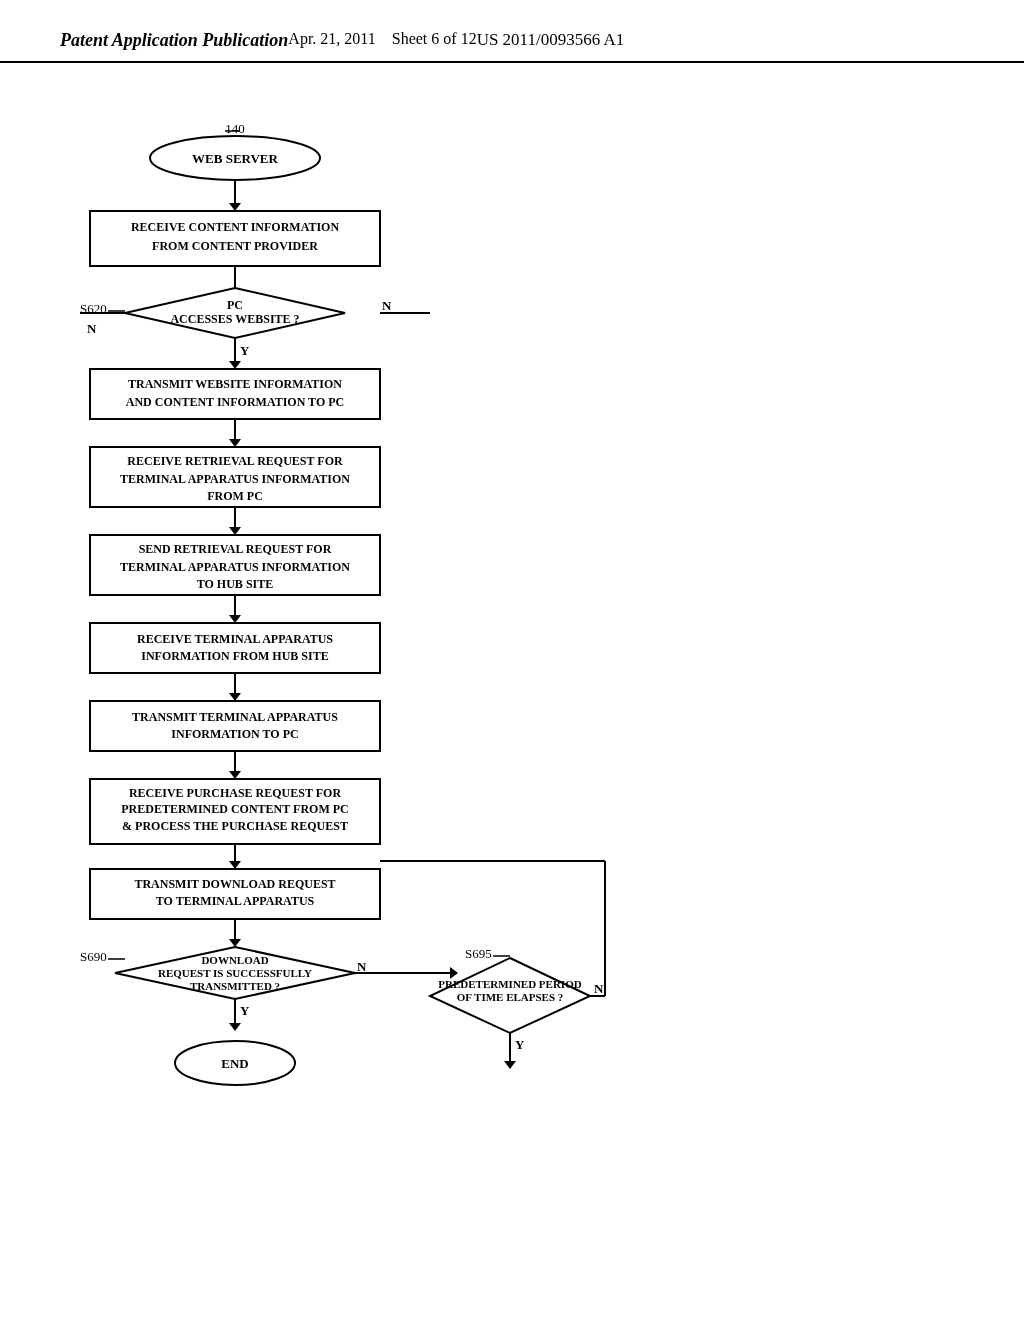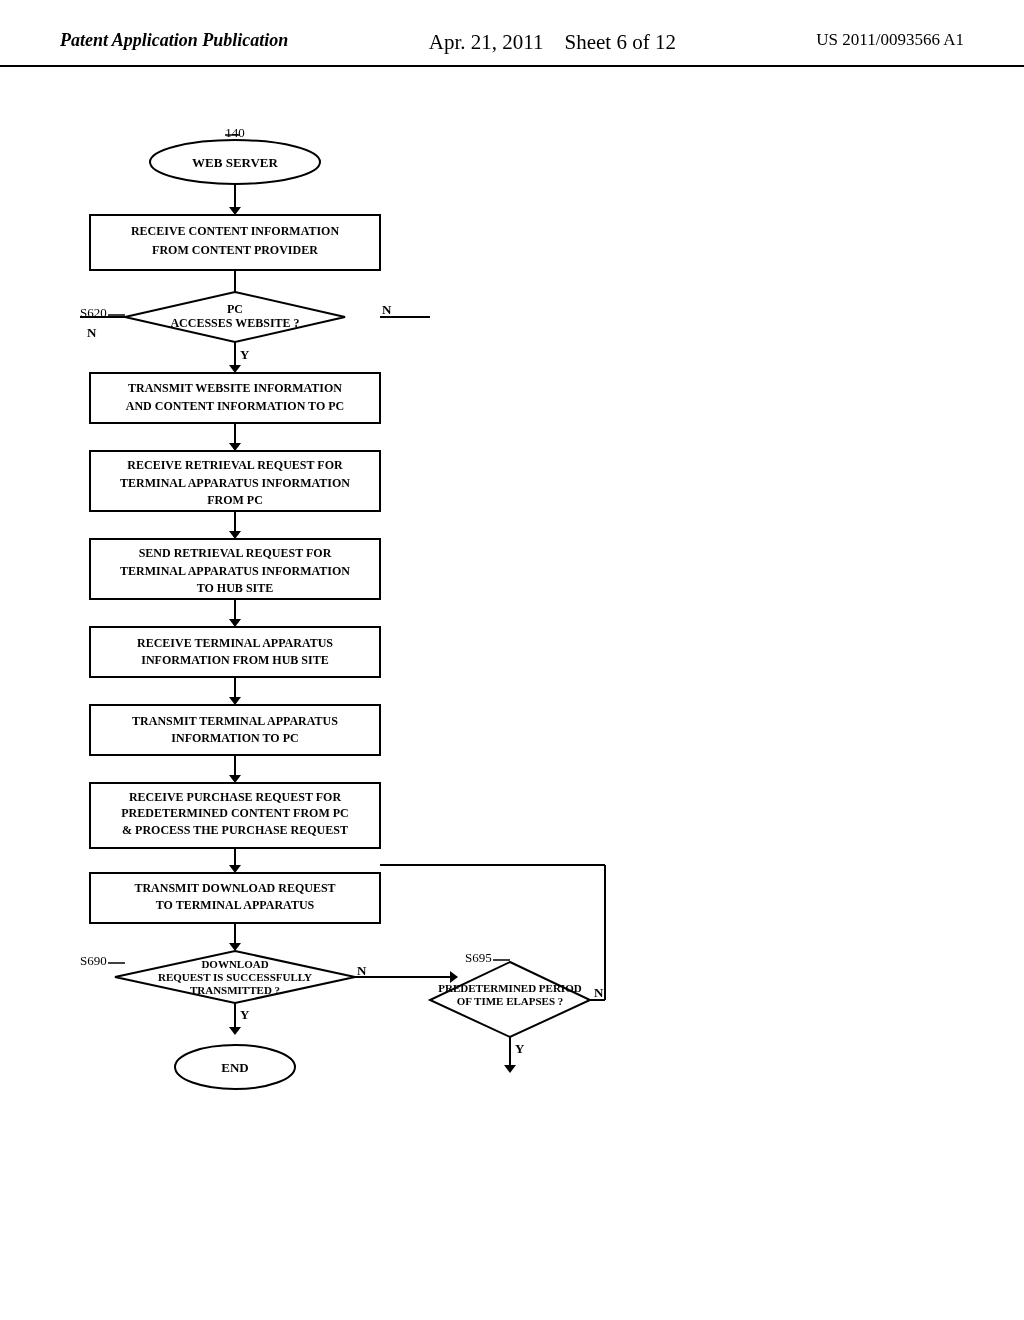--- a/index.html
+++ b/index.html
@@ -7,35 +7,35 @@
       background: #fff;
       font-family: 'Times New Roman', Times, serif;
       width: 1024px;
       min-height: 1320px;
       position: relative;
       overflow-x: hidden;
     }
 
     .page-header {
       display: flex;
-      justify-content: space-between;
+      justify-content: flex-start;
       align-items: flex-start;
       padding: 30px 60px 10px 60px;
       border-bottom: 2px solid #000;
       margin-bottom: 20px;
     }
 
     .header-left {
       font-size: 18px;
       font-style: italic;
       font-weight: bold;
     }
 
     .header-center {
-      font-size: 21px;
+      font-size: 16px;
       text-align: center;
     }
 
     .header-right {
       font-size: 17px;
       font-weight: normal;
     }
 
     .main-content {
       display: flex;

